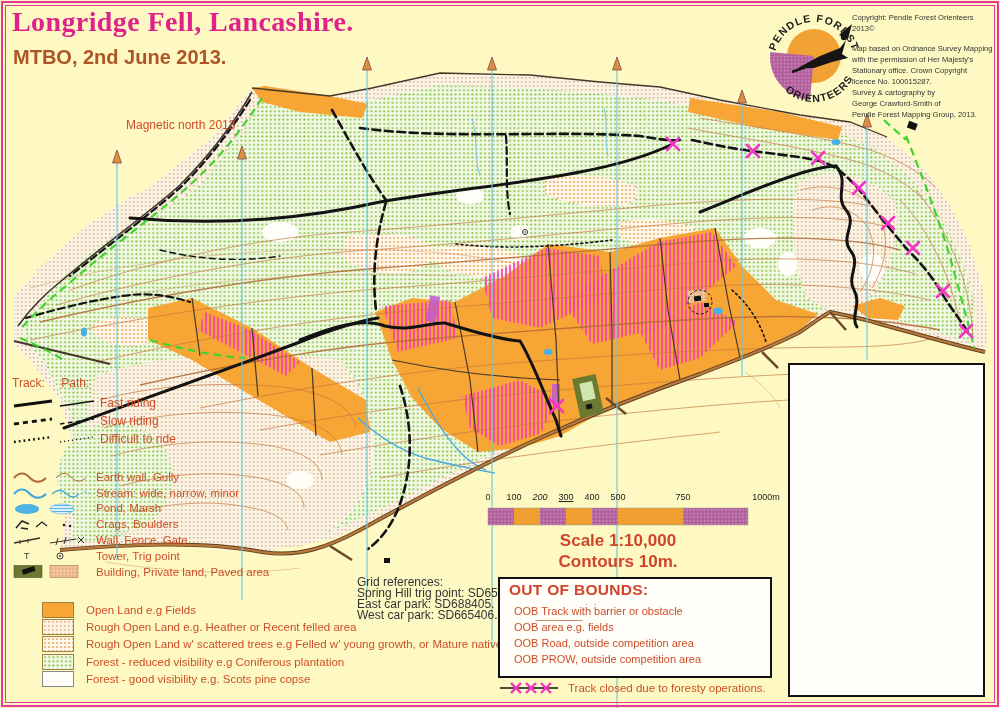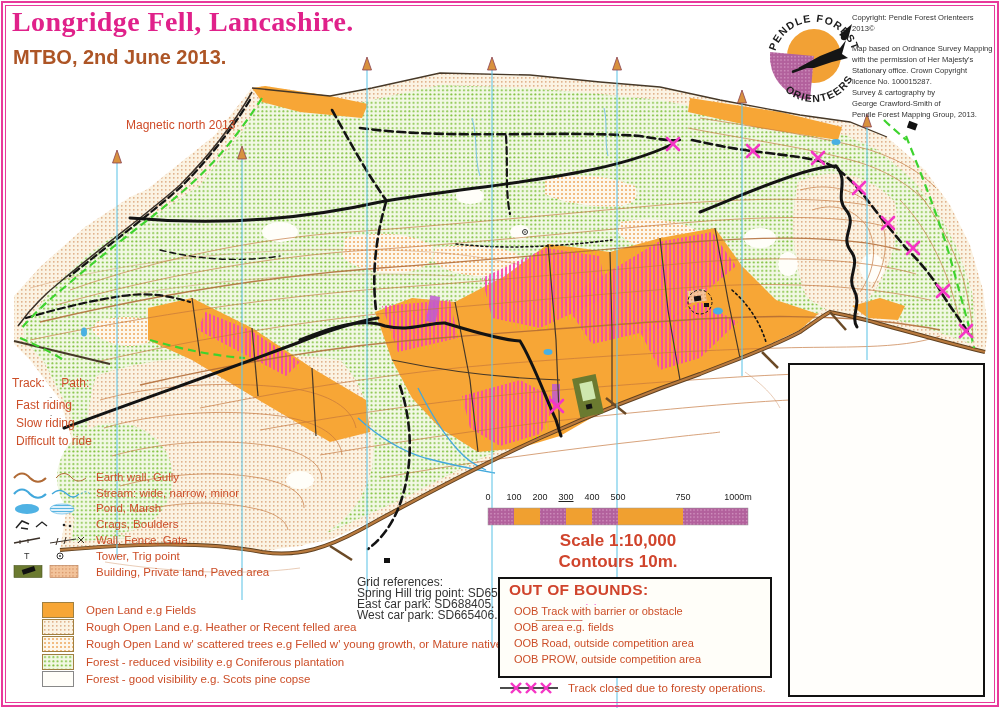--- a/index.html
+++ b/index.html
@@ -1,32 +1,32 @@
 <!DOCTYPE html>
 <html><head>
 <meta charset="utf-8">
 <style>
   html,body{margin:0;padding:0;background:#ddd;}
-  .page{position:relative;width:1000px;height:708px;background:#ffffff;overflow:hidden;
+  .page{position:relative;width:1000px;height:708px;background:#fef9c3;overflow:hidden;
         font-family:"Liberation Sans",sans-serif;}
   .frame-outer{position:absolute;inset:1px;border:2px solid #e8399b;pointer-events:none;z-index:40;}
   .frame-inner{position:absolute;inset:5px;border:1px solid #e8399b;pointer-events:none;z-index:40;}
   .abs{position:absolute;}
   #map-svg{position:absolute;left:0;top:0;z-index:1;}
   .title{left:12px;top:6px;font-family:"Liberation Serif",serif;font-weight:bold;
          font-size:28px;color:#e0218a;letter-spacing:.4px;z-index:5;}
   .subtitle{left:13px;top:46px;font-size:20px;font-weight:bold;color:#ad5526;z-index:5;text-align:center;}
   .magnetic{left:126px;top:118px;font-size:12px;color:#cf4b28;z-index:5;}
   .copyright{left:852px;top:12px;width:144px;font-size:7.6px;line-height:11px;color:#333;z-index:5;}
   .copyright .c1{margin-bottom:9px;}
   .logo{left:762px;top:6px;z-index:5;}
   
   .legend-tracks{left:12px;top:376px;z-index:5;color:#cc4e28;font-size:12px;}
   .lt-head span{display:inline-block;}
-  .lt-row{display:flex;height:18px;flex-direction:column;}
+  .lt-row{display:flex;align-items:center;height:18px;}
   .lt-row .lbl{margin-left:4px;font-size:12px;}
   
   .legend-symbols{left:12px;top:469px;z-index:5;color:#cc4e28;}
   .ls-row{display:flex;align-items:center;height:15.8px;}
   .ls-row .lbl{margin-left:6px;font-size:11.5px;}
   
   .legend-areas{left:14px;top:601px;z-index:5;color:#cc4e28;}
   .la-row{display:flex;align-items:center;height:17.4px;padding-left:28px;}
   .la-row .sw{width:30px;height:14px;border:1px solid #a08040;flex:0 0 auto;}
   .la-row .lbl{margin-left:12px;font-size:11.5px;white-space:nowrap;}
@@ -449,26 +449,26 @@
   <div class="abs grid-refs">
     <div>Grid references:</div>
     <div>Spring Hill trig point: SD658410.</div>
     <div>East car park: SD688405.</div>
     <div>West car park: SD665406.</div>
   </div>
 
   <div class="abs scale-ticks">
     <span style="left:2px;">0</span>
     <span style="left:28px;">100</span>
-    <span style="left:54px;">200</span>
+    <span style="left:54px;font-style:italic;">200</span>
     <span style="left:80px;text-decoration:underline;">300</span>
     <span style="left:106px;">400</span>
     <span style="left:132px;">500</span>
     <span style="left:197px;">750</span>
-    <span style="left:252px;">1000m</span>
+    <span style="left:280px;">1000m</span>
   </div>
   <svg class="abs scale-bar" width="268" height="24">
     <rect x="2" y="3" width="26" height="17" fill="url(#pPurple)"></rect>
     <rect x="28" y="3" width="26" height="17" fill="#f0a030"></rect>
     <rect x="54" y="3" width="26" height="17" fill="url(#pPurple)"></rect>
     <rect x="80" y="3" width="26" height="17" fill="#f0a030"></rect>
     <rect x="106" y="3" width="26" height="17" fill="url(#pPurple)"></rect>
     <rect x="132" y="3" width="65" height="17" fill="#f0a030"></rect>
     <rect x="197" y="3" width="65" height="17" fill="url(#pPurple)"></rect>
     <rect x="2" y="3" width="260" height="17" fill="none" stroke="#999" stroke-width=".5"></rect>

